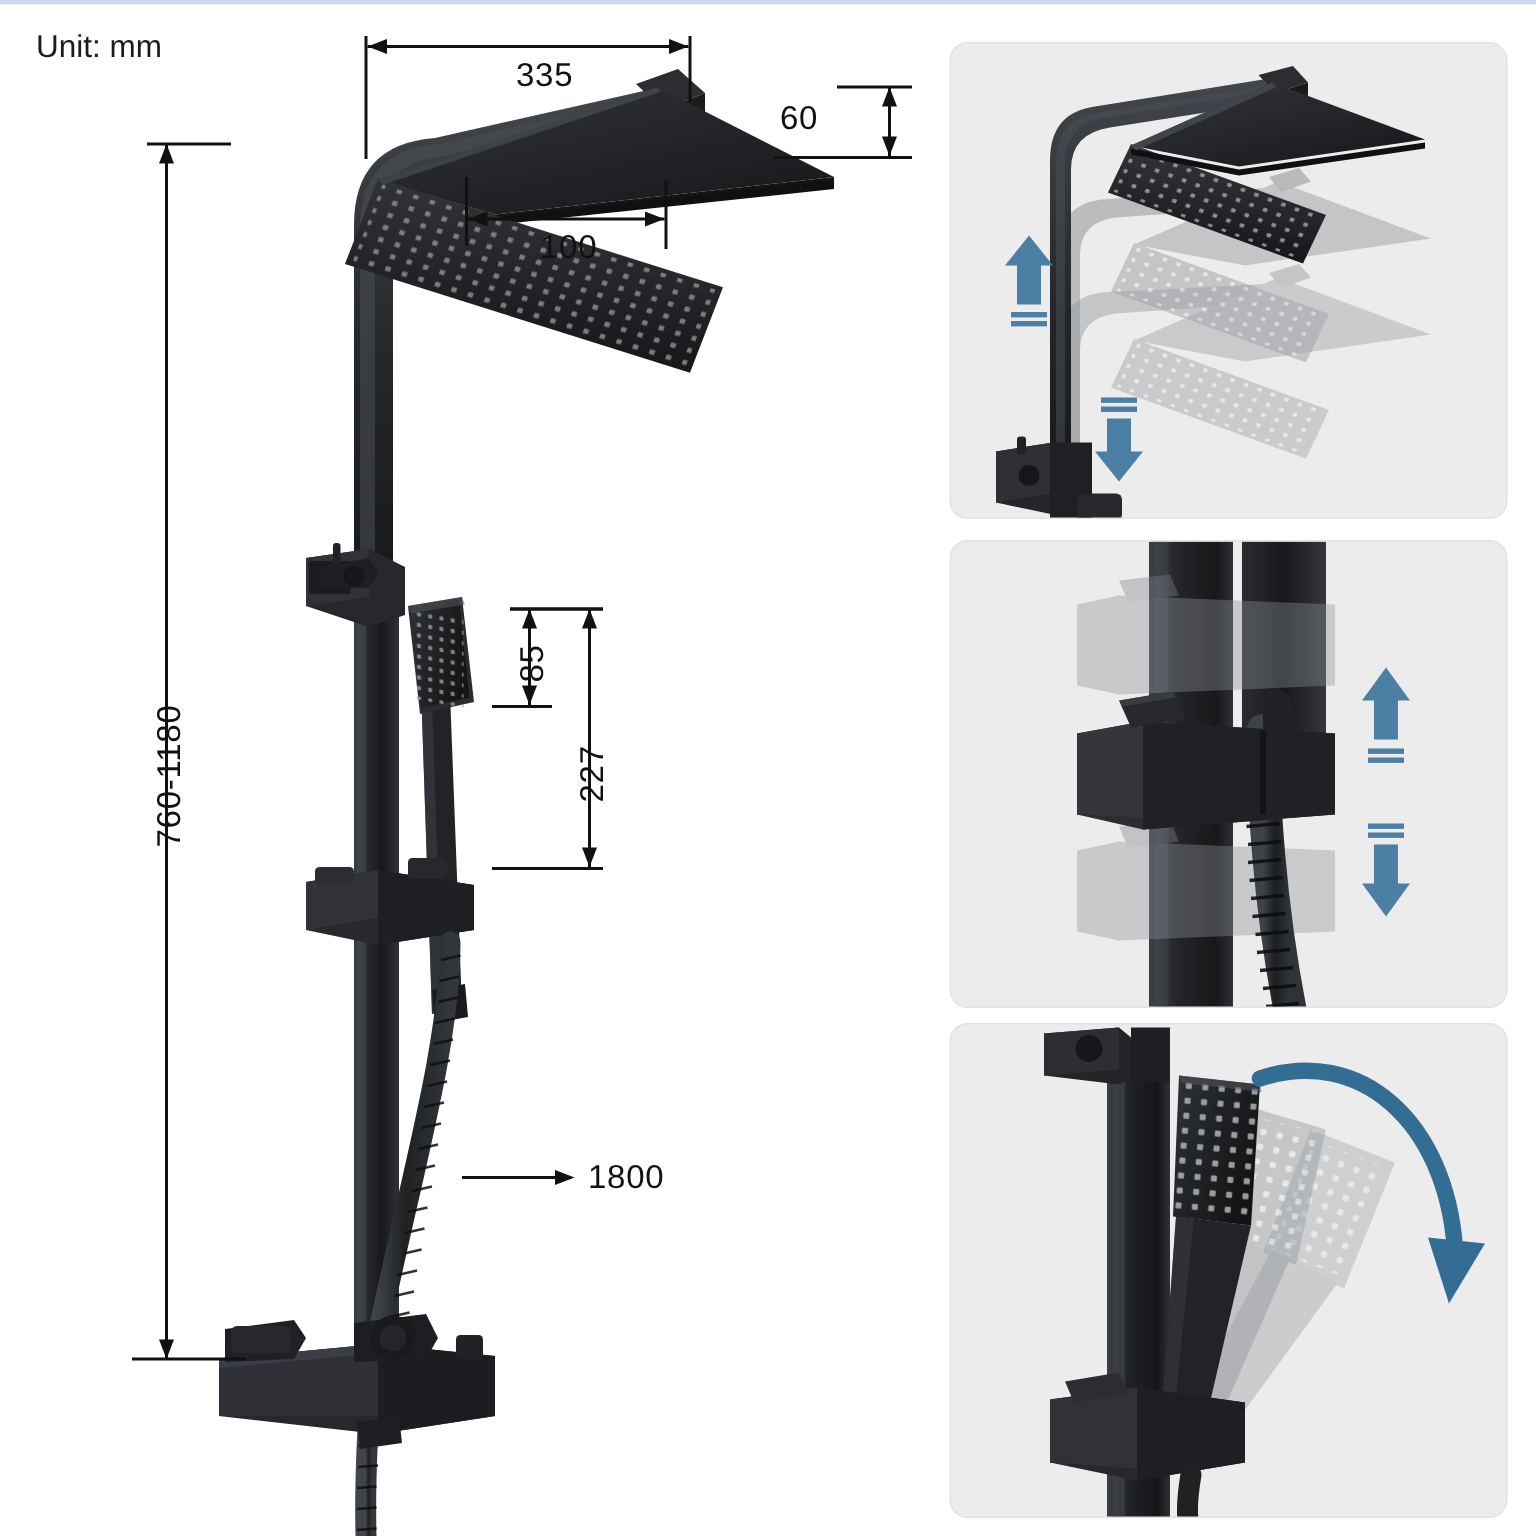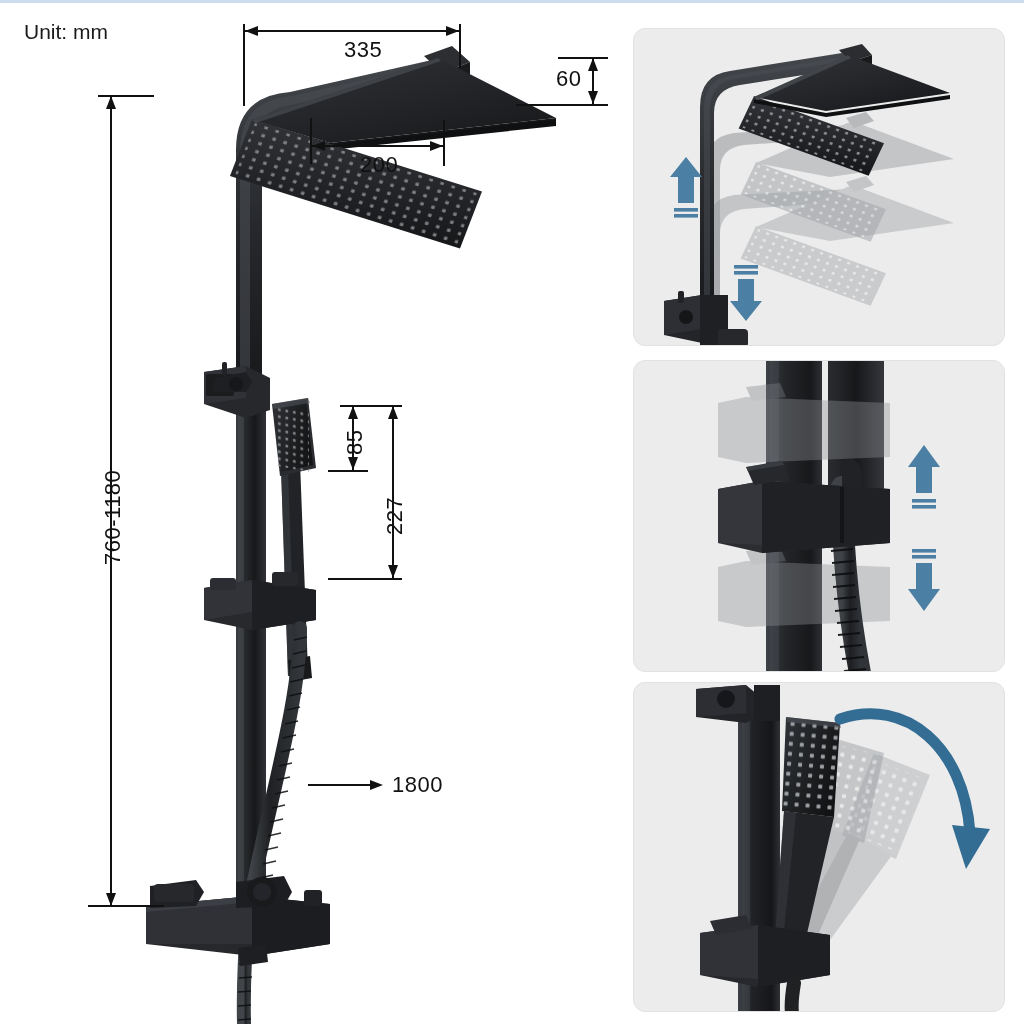--- a/index.html
+++ b/index.html
@@ -188,30 +188,30 @@
     <div class="ah ah-right" style="left:446px; top:25.5px;"></div>
     <div class="dimtext" style="left:344px; top:37px;">335</div>
   </div>
 
   <div>
     <div class="tick-v" style="left:310px; top:118px; height:46px;"></div>
     <div class="tick-v" style="left:443px; top:120px; height:46px;"></div>
     <div class="dimline hline" style="left:312px; top:145px; width:131px;"></div>
     <div class="ah ah-left" style="left:312px; top:140.5px;"></div>
     <div class="ah ah-right" style="left:430px; top:140.5px;"></div>
-    <div class="dimtext" style="left:360px; top:152px;">200</div>
+    <div class="dimtext" style="left:360px; top:152px;">100</div>
   </div>
 
   <div>
     <div class="tick-h" style="left:558px; top:57px; width:50px;"></div>
     <div class="tick-h" style="left:516px; top:104px; width:92px;"></div>
     <div class="dimline vline" style="left:592px; top:58px; height:46px;"></div>
     <div class="ah ah-up" style="left:587.5px; top:58px;"></div>
     <div class="ah ah-down" style="left:587.5px; top:91px;"></div>
-    <div class="dimtext" style="left:556px; top:66px;">60</div>
+    <div class="dimtext" style="left:520px; top:66px;">60</div>
   </div>
 
   <div>
     <div class="tick-h" style="left:98px; top:95px; width:56px;"></div>
     <div class="tick-h" style="left:88px; top:905px; width:76px;"></div>
     <div class="dimline vline" style="left:110px; top:96px; height:810px;"></div>
     <div class="ah ah-up" style="left:105.5px; top:96px;"></div>
     <div class="ah ah-down" style="left:105.5px; top:893px;"></div>
     <div class="dimtext vert" style="left:100px; top:565px;">760-1180</div>
   </div>

